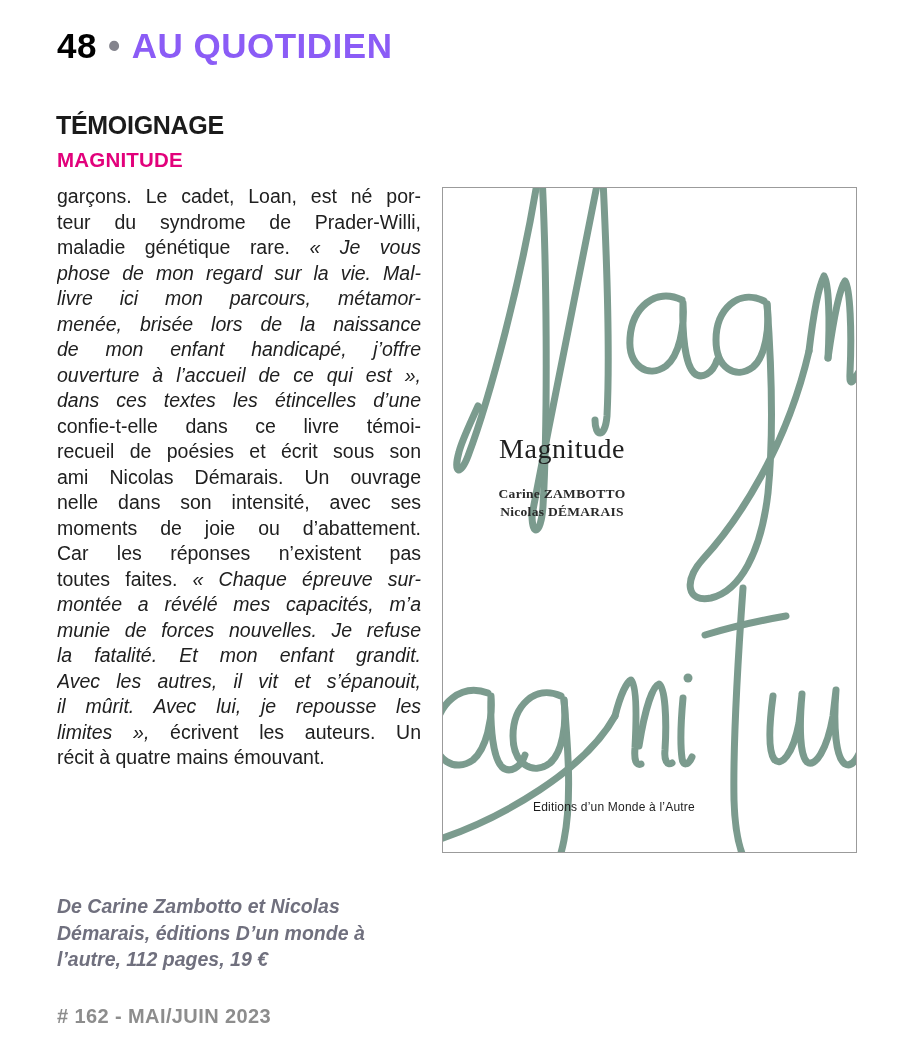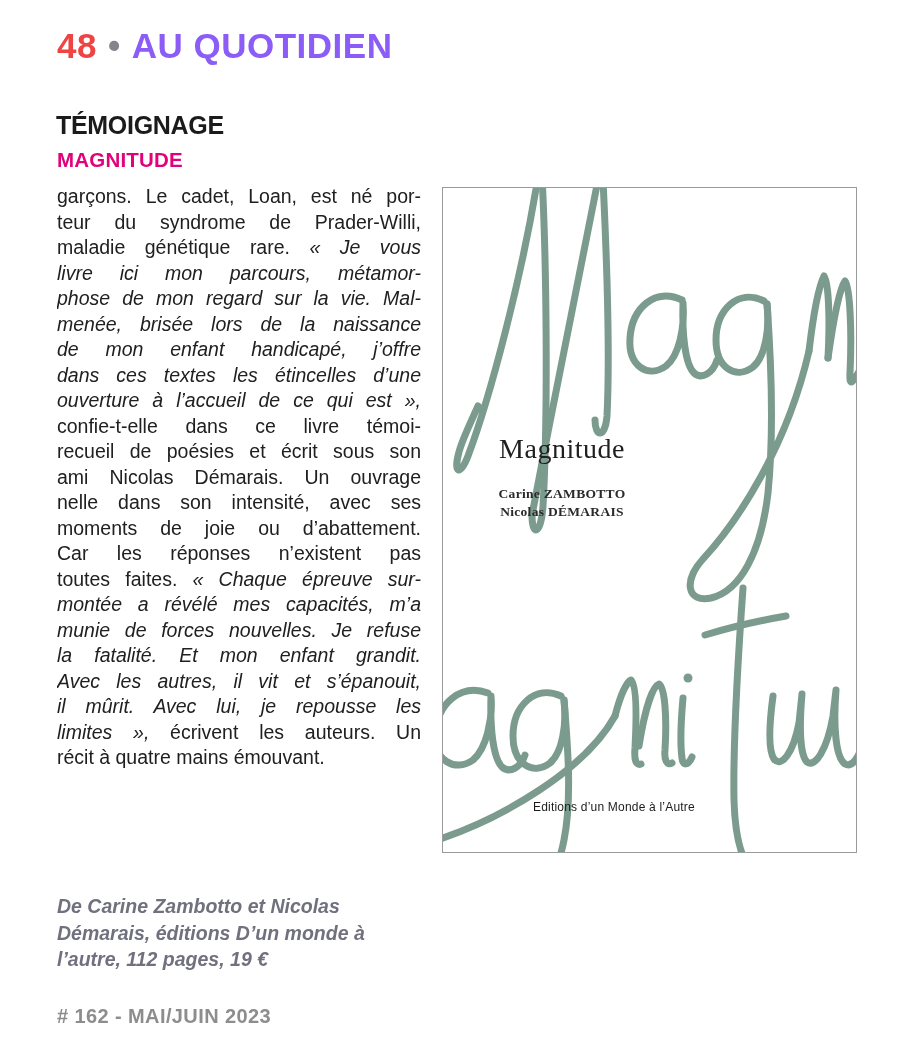--- a/index.html
+++ b/index.html
@@ -5,21 +5,21 @@
   html,body{margin:0;padding:0;}
   body{
     width:905px;height:1063px;position:relative;background:#ffffff;
     font-family:"Liberation Sans", sans-serif;color:#202020;overflow:hidden;
   }
   
   .kicker-row{
     position:absolute;left:57px;top:26px;
     font-size:35px;font-weight:800;letter-spacing:.5px;white-space:nowrap;
   }
-  .kicker-row .num{color:#ef4444;}
+  .kicker-row .num{color:#000000;}
   .kicker-row .dot{color:#84848d;margin:0 11px;}
   .kicker-row .section{color:#8b5cf6;}
   
   .art-kicker{
     position:absolute;left:56px;top:111px;
     font-size:25px;font-weight:800;letter-spacing:-.3px;color:#1b1b1b;
   }
   .art-title{
     position:absolute;left:57px;top:148px;
     font-size:20.5px;font-weight:800;letter-spacing:.2px;color:#e2017b;
@@ -76,26 +76,26 @@
   <span class="num">48</span><span class="dot">•</span><span class="section">AU QUOTIDIEN</span>
 </div>
 
 <div class="art-kicker">TÉMOIGNAGE</div>
 <div class="art-title">MAGNITUDE</div>
 
 <div class="body-col">
     <div class="jline"><span>garçons. Le cadet, Loan, est né por-</span></div>
     <div class="jline"><span>teur du syndrome de Prader-Willi,</span></div>
     <div class="jline"><span>maladie génétique rare. </span><span class="it">« Je vous</span></div>
+    <div class="jline"><span class="it">phose de mon regard sur la vie. Mal-</span></div>
     <div class="jline"><span class="it">livre ici mon parcours, métamor-</span></div>
-    <div class="jline"><span class="it">phose de mon regard sur la vie. Mal-</span></div>
     <div class="jline"><span class="it">menée, brisée lors de la naissance</span></div>
     <div class="jline"><span class="it">de mon enfant handicapé, j’offre</span></div>
+    <div class="jline"><span class="it">ouverture à l’accueil de ce qui est »,</span></div>
     <div class="jline"><span class="it">dans ces textes les étincelles d’une</span></div>
-    <div class="jline"><span class="it">ouverture à l’accueil de ce qui est »,</span></div>
     <div class="jline"><span>confie-t-elle dans ce livre témoi-</span></div>
     <div class="jline"><span>recueil de poésies et écrit sous son</span></div>
     <div class="jline"><span>ami Nicolas Démarais. Un ouvrage</span></div>
     <div class="jline"><span>nelle dans son intensité, avec ses</span></div>
     <div class="jline"><span>moments de joie ou d’abattement.</span></div>
     <div class="jline"><span>Car les réponses n’existent pas</span></div>
     <div class="jline"><span>toutes faites. </span><span class="it">« Chaque épreuve sur-</span></div>
     <div class="jline"><span class="it">montée a révélé mes capacités, m’a</span></div>
     <div class="jline"><span class="it">munie de forces nouvelles. Je refuse</span></div>
     <div class="jline"><span class="it">la fatalité. Et mon enfant grandit.</span></div>

